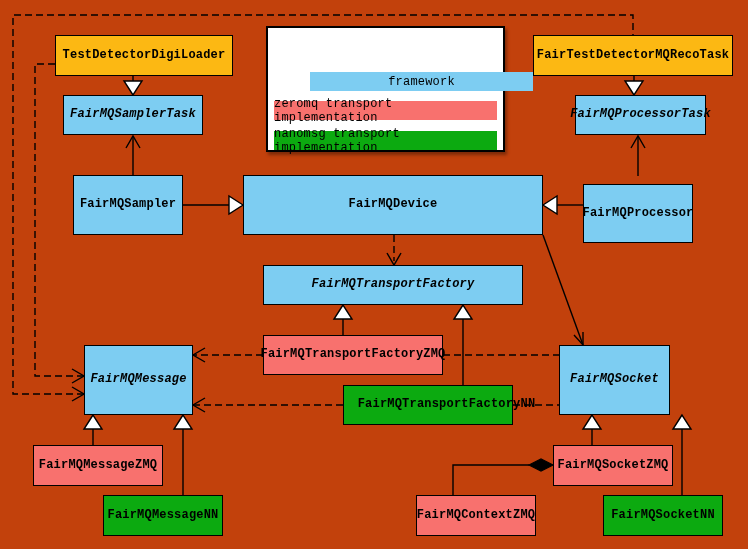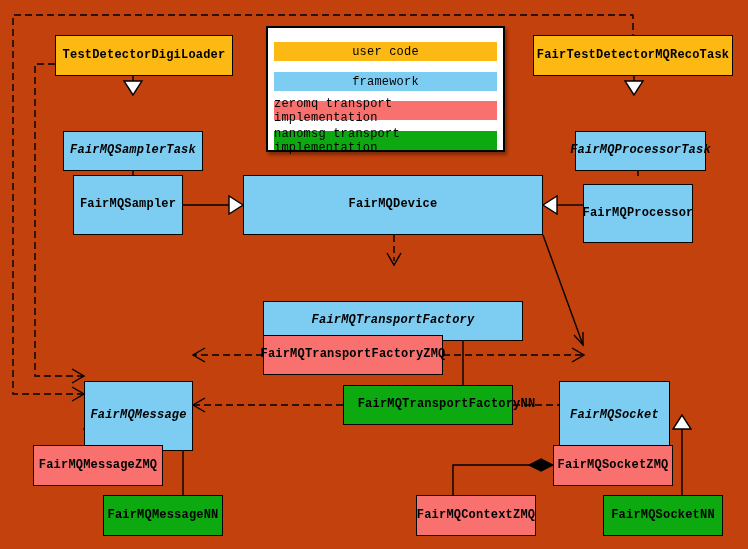--- a/index.html
+++ b/index.html
@@ -8,21 +8,21 @@
     font-family:Liberation Mono, monospace;color:#000;
   }
   svg.edges{position:absolute;left:0;top:0;z-index:0;}
   .node{
     position:absolute;z-index:1;box-sizing:border-box;
     border:1.5px solid #000;
     display:flex;align-items:center;justify-content:center;
     font-size:12px;font-weight:bold;text-align:center;letter-spacing:.2px;
     line-height:1.1;padding:2px;
   }
-  .node.abstract{font-style:italic;margin-top:36px;}
+  .node.abstract{font-style:italic;}
   .legend{
     position:absolute;z-index:1;left:266px;top:26px;width:239px;height:126px;
     box-sizing:border-box;background:#fff;border:2px solid #000;
     box-shadow:2px 3px 3px rgba(0,0,0,.35);
   }
   .legend .bar{
     position:absolute;left:6px;width:223px;height:19px;
     display:flex;align-items:center;justify-content:center;
     font-size:12px;font-weight:normal;letter-spacing:.2px;
   }
@@ -173,19 +173,18 @@
 
   <div class="node" style="left: 103px; top: 495px; width: 120px; height: 41px; background-color: rgb(12, 170, 16); text-align: center;">FairMQMessageNN</div>
 
   <div class="node" style="left: 416px; top: 495px; width: 120px; height: 41px; background-color: rgb(248, 113, 110);">FairMQContextZMQ</div>
 
   <div class="node" style="left: 553px; top: 445px; width: 120px; height: 41px; background-color: rgb(248, 113, 110);">FairMQSocketZMQ</div>
 
   <div class="node" style="left: 603px; top: 495px; width: 120px; height: 41px; background-color: rgb(12, 170, 16);">FairMQSocketNN</div>
 
   <div class="legend">
-    <div class="bar" style="top: 14px; background-color: rgb(252, 184, 19);">user code</div>
-    <div class="bar" style="top: 44px; background-color: rgb(125, 205, 242);">framework</div>
+    <div class="bar" style="top: 44px; background-color: rgb(125, 205, 242); margin-left: 36px;">framework</div>
     <div class="bar" style="top: 73px; background-color: rgb(248, 113, 110);">zeromq transport implementation</div>
     <div class="bar" style="top: 103px; background-color: rgb(12, 170, 16);">nanomsg transport implementation</div>
   </div>
 
 </div>
 
 </body></html>

